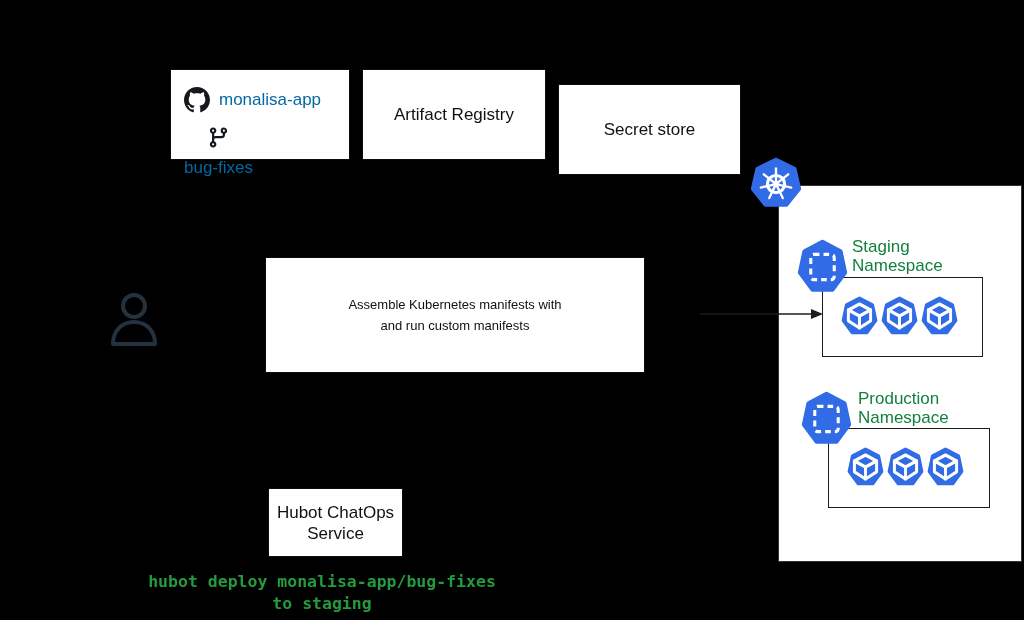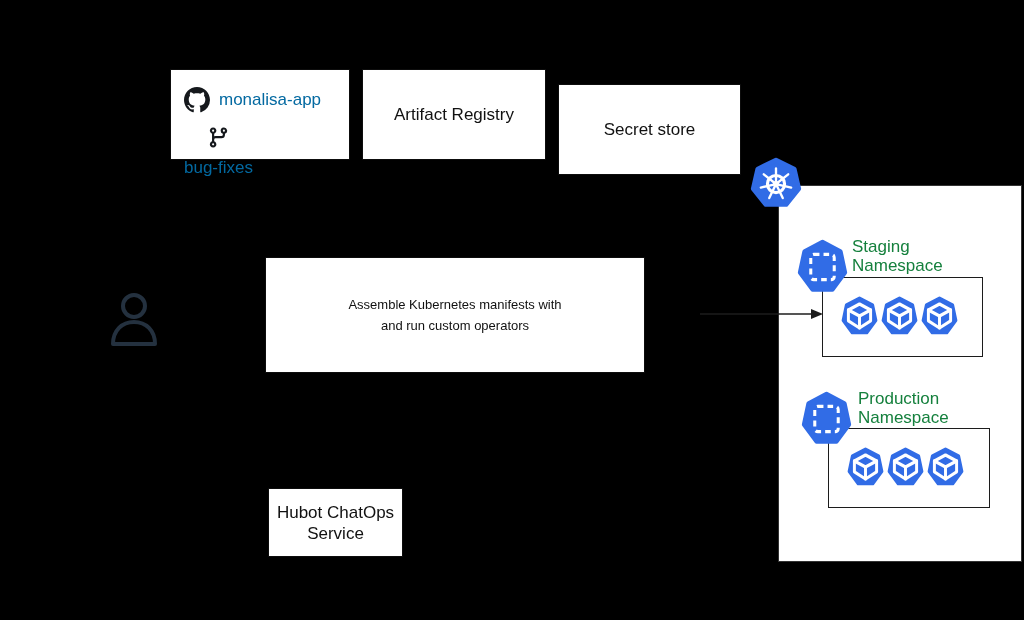--- a/index.html
+++ b/index.html
@@ -63,21 +63,21 @@
 <div class="node-box center-text" style="left:362px;top:69px;width:184px;height:91px;">
   <span>Artifact Registry</span>
 </div>
 
 <div class="node-box center-text" style="left:558px;top:84px;width:183px;height:91px;">
   <span>Secret store</span>
 </div>
 
 <div class="node-box center-text" style="left:265px;top:257px;width:380px;height:116px;">
   <div class="assemble-line">Assemble Kubernetes manifests with</div>
-  <div class="assemble-line">and run custom operators</div>
+  <div class="assemble-line">and run custom manifests</div>
 </div>
 
 <div class="node-box center-text" style="left:268px;top:488px;width:135px;height:69px;">
   <div>Hubot ChatOps</div>
   <div>Service</div>
 </div>
 
 <svg class="abs" style="left:108px;top:291px;" width="52" height="58" viewBox="0 0 52 58">
   <g fill="none" stroke="var(--person-stroke,#24313F)" stroke-width="4" stroke-linecap="round" stroke-linejoin="round">
     <circle cx="26" cy="15" r="11"></circle>
@@ -173,13 +173,15 @@
     <polygon class="k8s-fill" stroke-width="9" stroke-linejoin="round" points="50,6 14.9,23.1 6.2,61 30.5,91.3 69.5,91.3 93.8,61 85.1,23.1"></polygon>
     <g fill="none" stroke="#fff" stroke-width="8" stroke-linejoin="round" stroke-linecap="round">
       <polygon points="50,20 80,35 80,62 50,80 20,62 20,35"></polygon>
       <polyline points="20,35 50,50 80,35"></polyline>
       <line x1="50" y1="50" x2="50" y2="80"></line>
     </g>
   </svg>
 </div>
 
 <div class="command">
+  <div>hubot deploy monalisa-app/bug-fixes</div>
+  <div>to staging</div>
 </div>
 
 </body></html>

